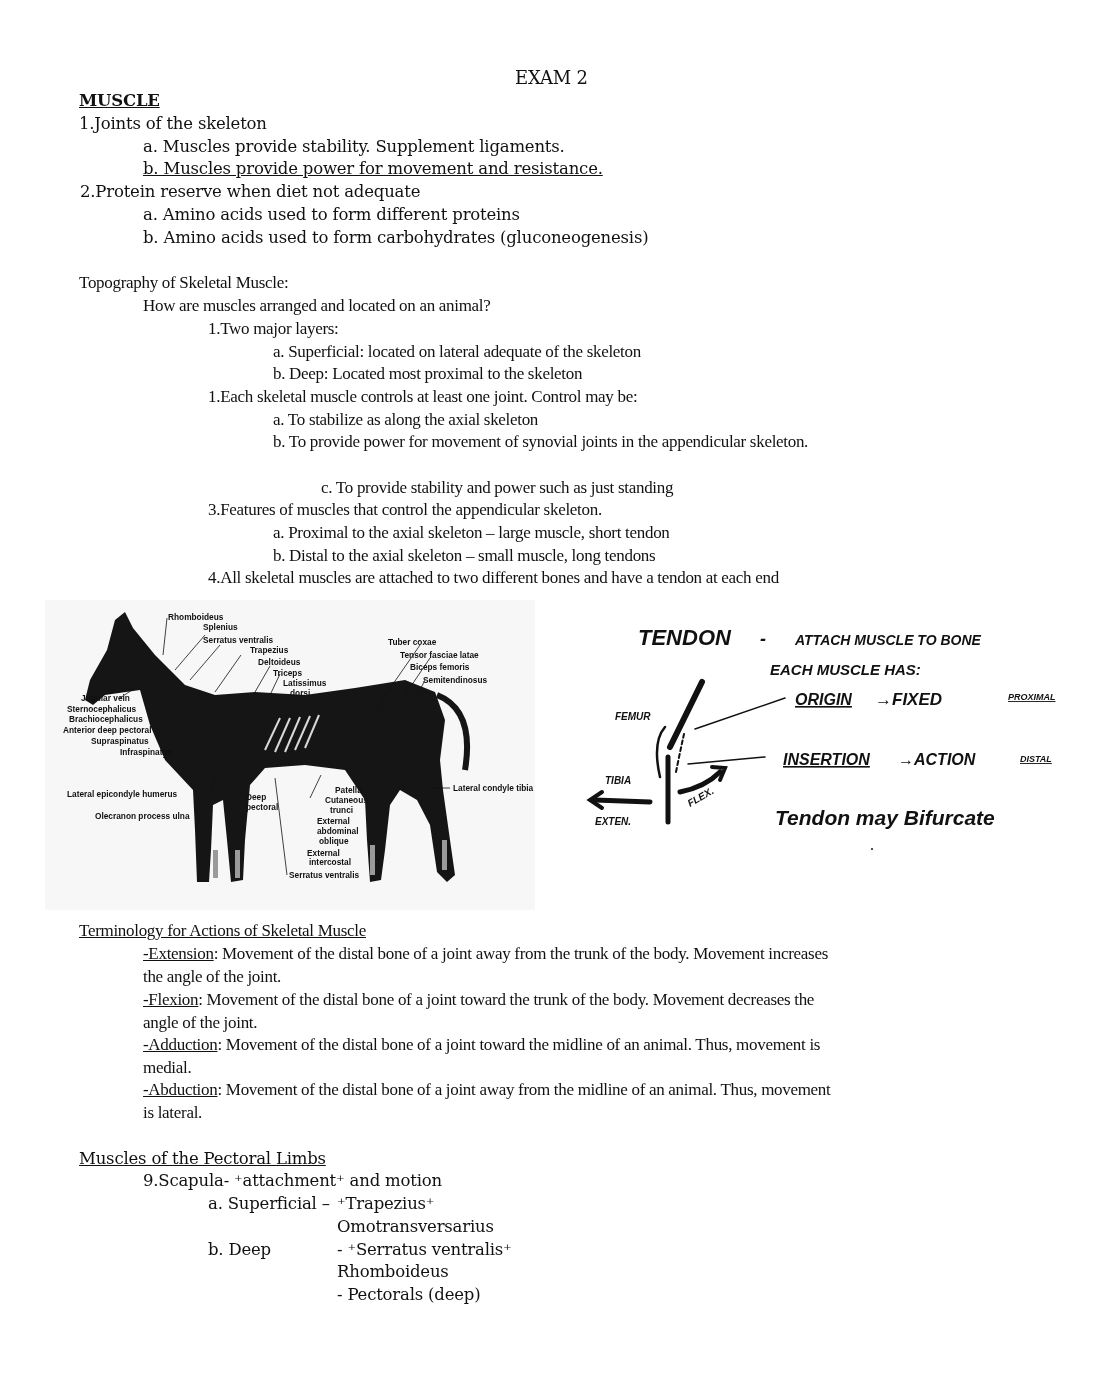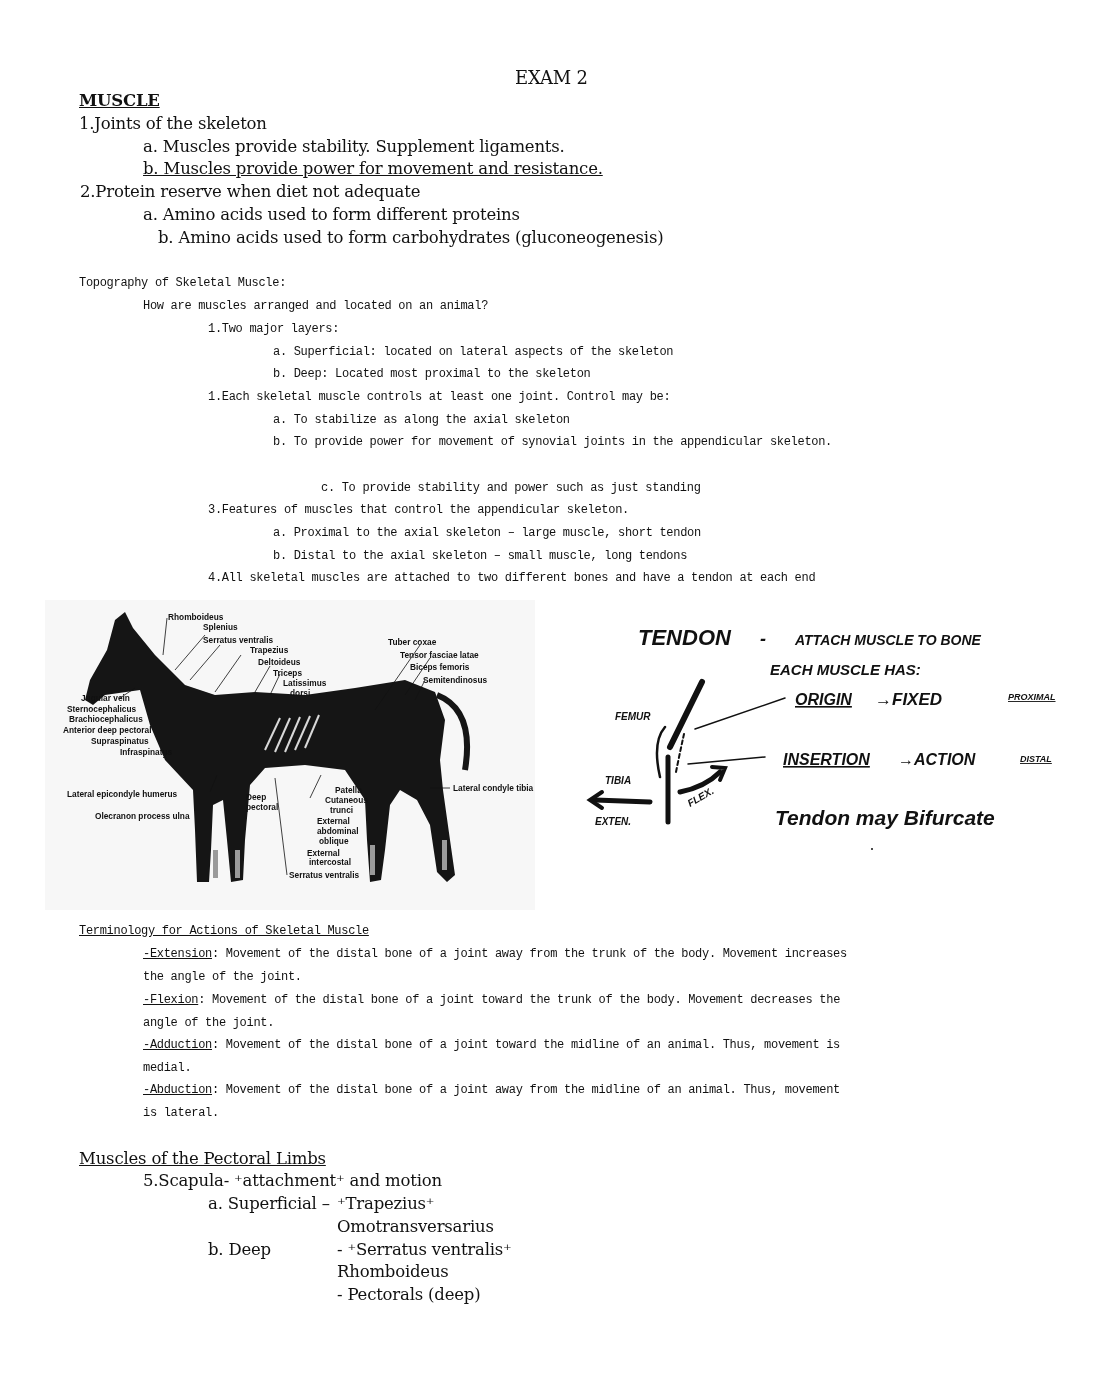--- a/index.html
+++ b/index.html
@@ -1,44 +1,44 @@
 <!DOCTYPE html>
 <html><head>
 <meta charset="utf-8">
 <style>
   html, body { margin:0; padding:0; background:#ffffff; }
   body { width:1105px; height:1397px; position:relative; overflow:hidden;
          font-family:"DejaVu Serif","Liberation Serif",serif; color:#111; }
   .line { position:absolute; font-size:16.5px; line-height:20px; white-space:nowrap; letter-spacing:-0.2px; }
-  .cond { font-family:Liberation Mono, monospace; font-size:12px; letter-spacing:-0.3px; }
+  .cond { font-family:Liberation Serif, serif; font-size:17px; letter-spacing:-0.3px; }
   .title { font-weight:normal; font-size:18px; }
   .u { text-decoration:underline; }
   .b { font-weight:bold; }
   #horse { position:absolute; left:45px; top:600px; width:490px; height:310px; }
   #sketch { position:absolute; left:580px; top:612px; width:500px; height:245px; }
   .lbl { font-family:"Liberation Sans",sans-serif; font-weight:bold; font-size:8.3px; fill:#111; }
   .hand { font-family:"Liberation Sans",sans-serif; font-weight:bold; font-style:italic; fill:#111; }
 </style>
 </head>
 <body>
 
 <div class="line title" style="left:515px;top:68px;">EXAM 2</div>
 
 <div class="line b u" style="left:79px;top:91px;">MUSCLE</div>
 <div class="line" style="left:79px;top:114px;">1.Joints of the skeleton</div>
 <div class="line" style="left:143px;top:137px;">a. Muscles provide stability. Supplement ligaments.</div>
 <div class="line" style="left:143px;top:159px;text-decoration:underline;">b. Muscles provide power for movement and resistance.</div>
 <div class="line" style="left:80px;top:182px;">2.Protein reserve when diet not adequate</div>
 <div class="line" style="left:143px;top:205px;">a. Amino acids used to form different proteins</div>
-<div class="line" style="left:158px;top:228px;">b. Amino acids used to form carbohydrates (gluconeogenesis)</div>
+<div class="line" style="left:143px;top:228px;">b. Amino acids used to form carbohydrates (gluconeogenesis)</div>
 
 <div class="line cond" style="left:79px;top:273px;">Topography of Skeletal Muscle:</div>
 <div class="line cond" style="left:143px;top:296px;">How are muscles arranged and located on an animal?</div>
 <div class="line cond" style="left:208px;top:319px;">1.Two major layers:</div>
-<div class="line cond" style="left:273px;top:342px;">a. Superficial: located on lateral aspects of the skeleton</div>
+<div class="line cond" style="left:273px;top:342px;">a. Superficial: located on lateral adequate of the skeleton</div>
 <div class="line cond" style="left:273px;top:364px;">b. Deep: Located most proximal to the skeleton</div>
 <div class="line cond" style="left:208px;top:387px;">1.Each skeletal muscle controls at least one joint. Control may be:</div>
 <div class="line cond" style="left:273px;top:410px;">a. To stabilize as along the axial skeleton</div>
 <div class="line cond" style="left:273px;top:432px;">b. To provide power for movement of synovial joints in the appendicular skeleton.</div>
 <div class="line cond" style="left:273px;top:478px;margin-left:48px;">c. To provide stability and power such as just standing</div>
 <div class="line cond" style="left:208px;top:500px;">3.Features of muscles that control the appendicular skeleton.</div>
 <div class="line cond" style="left:273px;top:523px;">a. Proximal to the axial skeleton – large muscle, short tendon</div>
 <div class="line cond" style="left:273px;top:546px;">b. Distal to the axial skeleton – small muscle, long tendons</div>
 <div class="line cond" style="left:208px;top:568px;">4.All skeletal muscles are attached to two different bones and have a tendon at each end</div>
 
@@ -153,20 +153,20 @@
 <div class="line cond" style="left:143px;top:990px;"><span class="u">-Flexion</span><span>: Movement of the distal bone of a joint toward the trunk of the body. Movement decreases the</span></div>
 <div class="line cond" style="left:143px;top:1013px;">angle of the joint.</div>
 
 <div class="line cond" style="left:143px;top:1035px;"><span class="u">-Adduction</span><span>: Movement of the distal bone of a joint toward the midline of an animal. Thus, movement is</span></div>
 <div class="line cond" style="left:143px;top:1058px;">medial.</div>
 
 <div class="line cond" style="left:143px;top:1080px;"><span class="u">-Abduction</span><span>: Movement of the distal bone of a joint away from the midline of an animal. Thus, movement</span></div>
 <div class="line cond" style="left:143px;top:1103px;">is lateral.</div>
 
 <div class="line u" style="left:79px;top:1149px;">Muscles of the Pectoral Limbs</div>
-<div class="line" style="left:143px;top:1171px;">5.Scapula- ⁺attachment⁺ and motion</div>
+<div class="line" style="left:143px;top:1171px;">9.Scapula- ⁺attachment⁺ and motion</div>
 <div class="line" style="left:208px;top:1194px;">a. Superficial –</div>
 <div class="line" style="left:337px;top:1194px;">⁺Trapezius⁺</div>
 <div class="line" style="left:337px;top:1217px;">Omotransversarius</div>
 <div class="line" style="left:208px;top:1240px;">b. Deep</div>
 <div class="line" style="left:337px;top:1240px;">- ⁺Serratus ventralis⁺</div>
 <div class="line" style="left:337px;top:1262px;">Rhomboideus</div>
 <div class="line" style="left:337px;top:1285px;">- Pectorals (deep)</div>
 
 </body></html>

